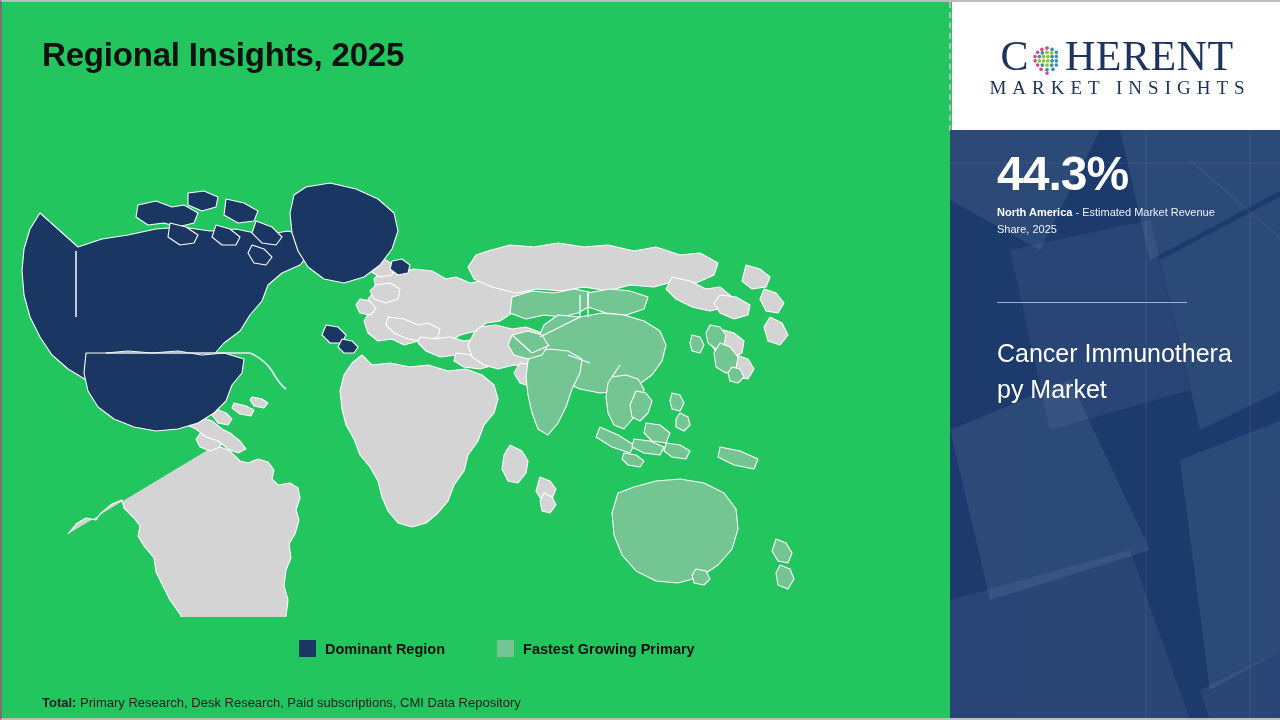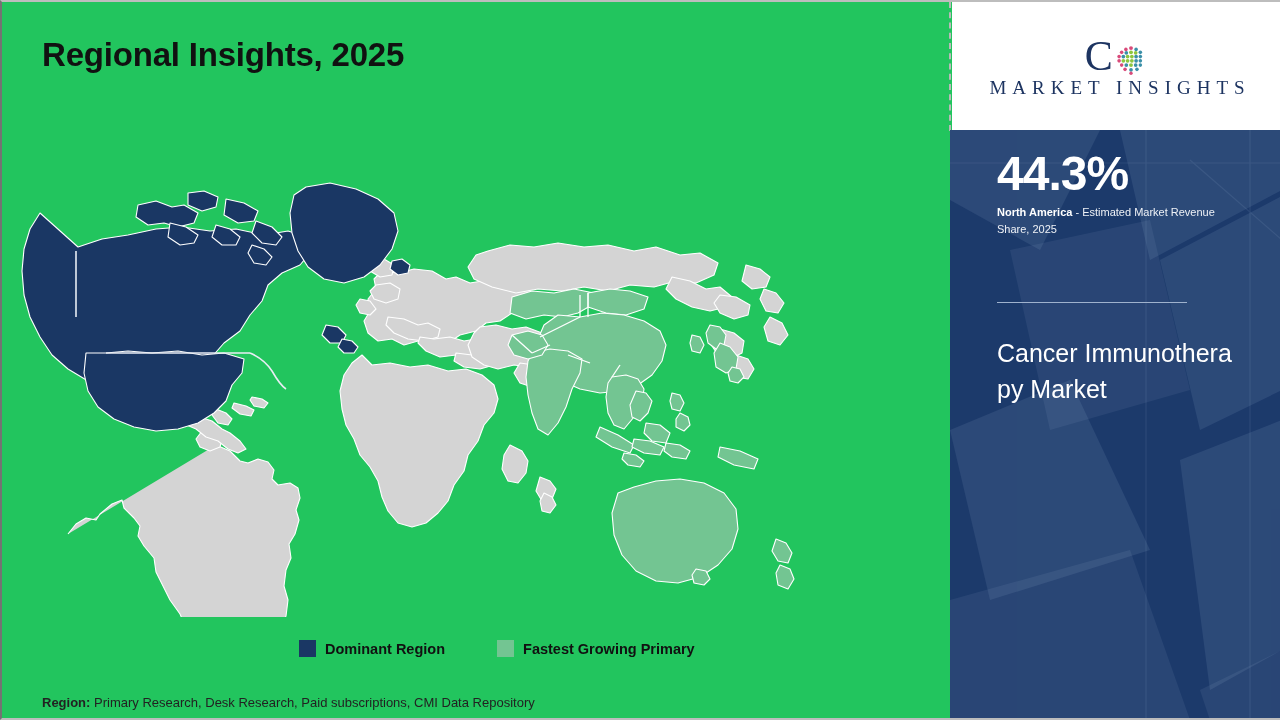--- a/index.html
+++ b/index.html
@@ -276,21 +276,21 @@
         <span class="legend-swatch" style="background:#1a3764"></span>
         <span class="legend-label">Dominant Region</span>
       </div>
       <div class="legend-item">
         <span class="legend-swatch" style="background:#73c592"></span>
         <span class="legend-label">Fastest Growing Primary</span>
       </div>
     </div>
 
     <div id="source-bar">
-      <b>Region:</b><span> Primary Research, Desk Research, Paid subscriptions, CMI Data Repository</span>
+      <b>Total:</b><span> Primary Research, Desk Research, Paid subscriptions, CMI Data Repository</span>
     </div>
   </div>
 
   <div id="divider-dash"></div>
 
   <div id="logo-area">
     <div id="logo-main">
       <span>C</span>
       <span id="logo-globe">
         <svg viewBox="0 0 40 40" width="34" height="34">
@@ -320,20 +320,21 @@
             <circle cx="20" cy="26" r="2.3" fill="#8dc63f"></circle>
             <circle cx="25.5" cy="26" r="2.2" fill="#3a8fa8"></circle>
             <circle cx="31" cy="26" r="2.1" fill="#3a8fa8"></circle>
             <circle cx="13" cy="31" r="2.1" fill="#d94a7a"></circle>
             <circle cx="20" cy="31.5" r="2.2" fill="#3a8fa8"></circle>
             <circle cx="27" cy="31" r="2.1" fill="#3a8fa8"></circle>
             <circle cx="20" cy="35.5" r="2.0" fill="#d94a7a"></circle>
           </g>
         </svg>
       </span>
+      <span>HERENT</span>
     </div>
     <div id="logo-sub">MARKET INSIGHTS</div>
   </div>
 
   <div id="right-panel">
     <svg id="panel-texture" viewBox="0 0 332 590" preserveAspectRatio="none">
       <rect x="0" y="0" width="332" height="590" fill="#1c3a6b"></rect>
       <g opacity="0.10" fill="#b9d2ef">
         <path d="M0 0 L150 0 L90 120 L0 70 Z"></path>
         <path d="M170 0 L332 0 L332 60 L200 130 Z"></path>

